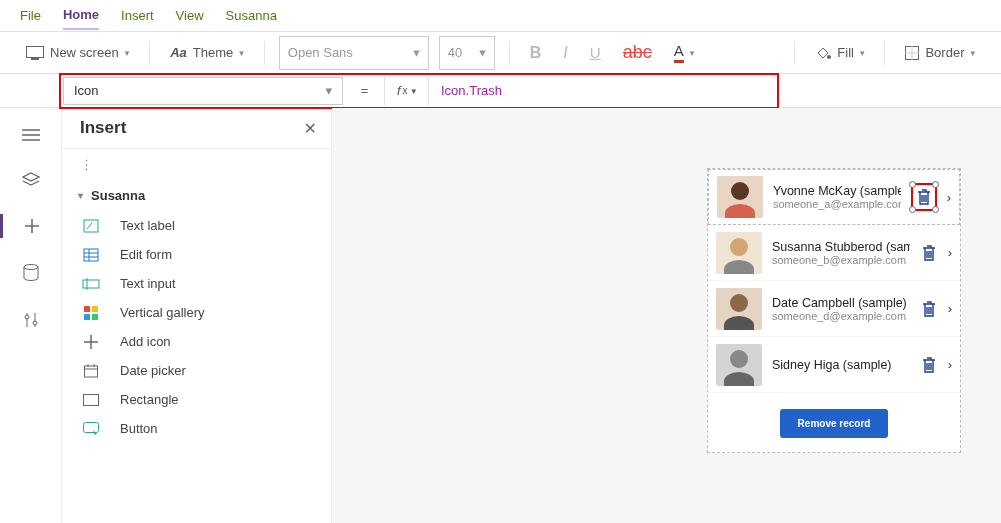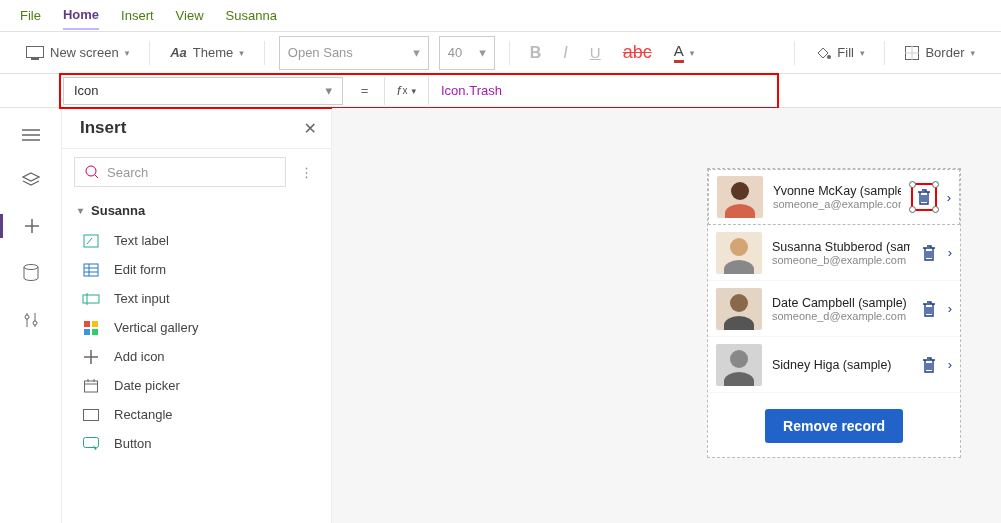--- a/index.html
+++ b/index.html
@@ -38,39 +38,39 @@
 .rail .ritem.active { border-left: 3px solid #5e3e85; }
 
 .panel { width: 270px; border-right: 1px solid #eee; padding: 0; background: #fff; }
 .panel-head { display: flex; align-items: center; justify-content: space-between; padding: 10px 14px 10px 18px; border-bottom: 1px solid #eee; }
 .panel-head h2 { font-size: 17px; font-weight: 600; }
 .panel-head .x { color: #666; font-size: 16px; cursor: pointer; }
 .search-row { display: flex; align-items: center; padding: 8px 12px; gap: 8px; }
 .search-box { flex: 1; border: 1px solid #ddd; height: 30px; display: flex; align-items: center; padding: 0 10px; gap: 8px; color: #999; }
 .more { color: #888; padding: 0 6px; cursor: pointer; }
 .group-head { display: flex; align-items: center; gap: 8px; padding: 8px 16px; font-weight: 600; color: #333; }
-.ins-item { display: flex; align-items: center; gap: 14px; padding: 7px 20px; cursor: pointer; color: #444; }
+.ins-item { display: flex; align-items: center; gap: 20px; padding: 7px 20px; cursor: pointer; color: #444; }
 .ins-item .ic { width: 18px; display: flex; justify-content: center; color: #666; }
 
 .canvas { flex: 1; background: #f6f6f6; position: relative; }
 .gallery { position: absolute; right: 40px; top: 60px; width: 254px; background: #fff; border: 1px dashed #bbb; }
 .row { display: flex; align-items: center; padding: 6px 8px; gap: 10px; border-bottom: 1px solid #f5f5f5; position: relative; height: 56px; }
 .row.first { border: 1px dashed #bbb; }
 .avatar { width: 46px; height: 42px; background: #ddd; border-radius: 2px; display:flex; align-items:center; justify-content:center; color:#999; position: relative; overflow:hidden; }
 .avatar .head { width:18px; height:18px; border-radius:50%; background:#bca; position:absolute; top:6px; }
 .avatar .body { width:30px; height:18px; border-radius:50% 50% 0 0; background:#bca; position:absolute; bottom:-4px; }
 .info { flex: 1; overflow: hidden; }
 .info .n { font-size: 12.5px; color: #222; white-space: nowrap; overflow: hidden; }
 .info .e { font-size: 11px; color: #888; white-space: nowrap; overflow: hidden; }
 .trash { color: #1a3e8c; display: flex; align-items: center; }
 .trash.sel { border: 2px solid #e00; padding: 2px; position: relative; }
 .handle { width:7px; height:7px; border:1px solid #666; border-radius:50%; background:#fff; position:absolute; }
 .h-tl{top:-4px;left:-4px} .h-tr{top:-4px;right:-4px} .h-bl{bottom:-4px;left:-4px} .h-br{bottom:-4px;right:-4px}
 .chev-r { color: #1a3e8c; }
-.remove-btn { display: block; margin: 16px auto 14px; background: #2163c9; color: #fff; border: none; padding: 9px 18px; font-size: 14px; font-weight: 600; border-radius: 3px; cursor: pointer; }
+.remove-btn { display: block; margin: 16px auto 14px; background: #2163c9; color: #fff; border: none; padding: 9px 18px; font-size: 10px; font-weight: 600; border-radius: 3px; cursor: pointer; }
 
 svg { display: block; }
 </style>
 </head>
 <body>
 
 <div class="menubar">
   <span class="tab">File</span>
   <span class="tab active">Home</span>
   <span class="tab">Insert</span>
@@ -194,27 +194,20 @@
         </svg>
     </div>
   </div>
 
   <div class="panel">
     <div class="panel-head">
       <h2>Insert</h2>
       <span class="x">✕</span>
     </div>
     <div class="search-row">
-      <div class="search-box">
-        <svg width="14" height="14">
-            <circle cx="6" cy="6" r="5" fill="none" stroke="#c06"></circle>
-            <line x1="10" y1="10" x2="13" y2="13" stroke="#c06"></line>
-          </svg>
-        <span>Search</span>
-      </div>
       <div class="more">⋮</div>
     </div>
     <div class="group-head">
       <span style="font-size:10px;color:#888">▾</span>
       <span>Susanna</span>
     </div>
     <div class="ins-item">
         <span class="ic">
           <svg width="16" height="14">
             <rect x="1" y="1" width="14" height="12" fill="none" stroke="#2a8"></rect>

